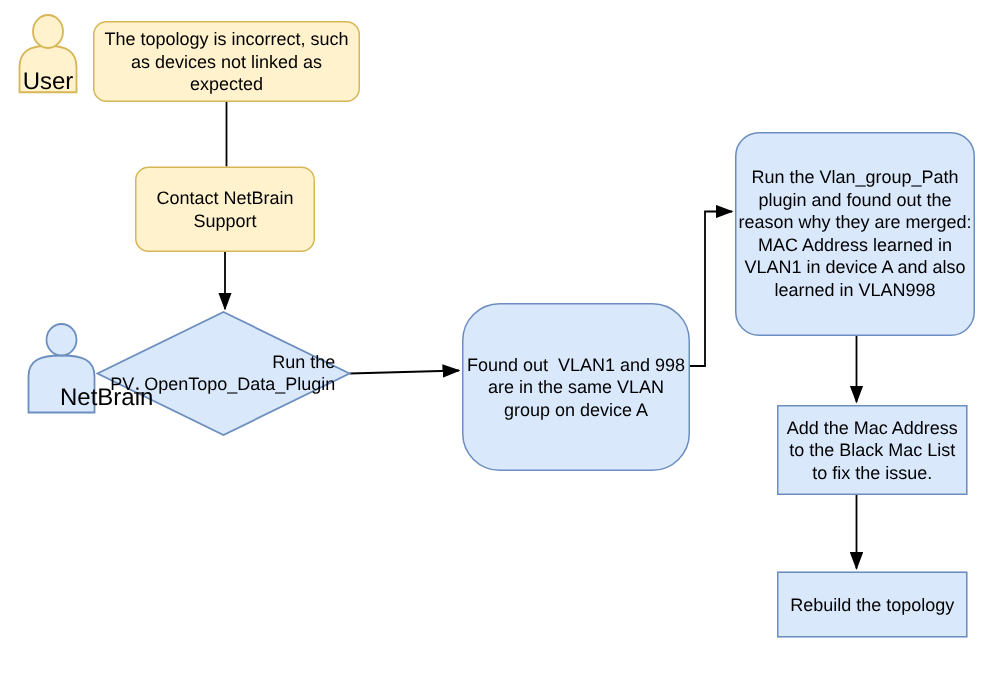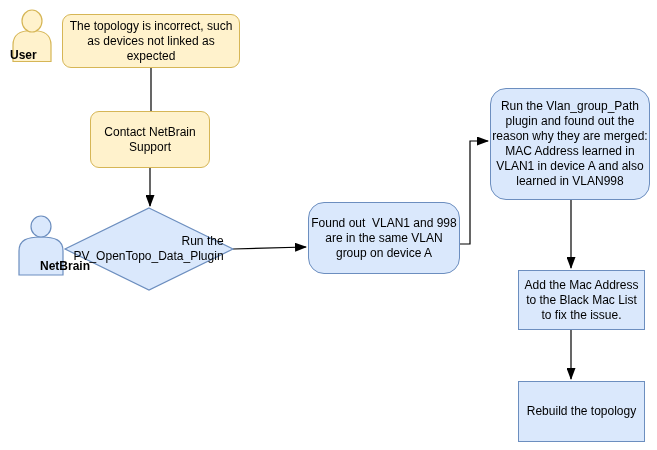--- a/index.html
+++ b/index.html
@@ -30,46 +30,46 @@
     border: 1px solid;
   }
   .yellow { background: var(--yellow-fill); border-color: var(--yellow-border); }
   .blue   { background: var(--blue-fill);   border-color: var(--blue-border); }
   .rounded-sm { border-radius: 9px; }
   .rounded-lg { border-radius: 16px; }
 
   .shape-label {
     position: absolute;
     box-sizing: border-box;
-    font-size: 12px;
+    text-align: center;
+    font-size: 16px;
     line-height: 14px;
     color: var(--text-color);
     white-space: pre;
-    font-weight: bold;
   }
   .floating-text {
     position: absolute;
     box-sizing: border-box;
     display: flex;
     align-items: center;
     justify-content: center;
     text-align: right;
     font-size: 12px;
     line-height: 15px;
     color: var(--text-color);
     white-space: pre;
   }
 
   
   #node-issue    { left: 62px;  top: 14px;  width: 178px; height: 54px; }
   #node-contact  { left: 90px;  top: 111px; width: 120px; height: 57px; }
-  #node-found    { left: 308px; top: 202px; width: 152px; height: 72px; }
-  #node-vlan     { left: 490px; top: 88px;  width: 160px; height: 112px; }
+  #node-found    { left: 308px; top: 202px; width: 152px; height: 112px; border-radius: 25px; }
+  #node-vlan     { left: 490px; top: 88px;  width: 160px; height: 136px; }
   #node-addmac   { left: 518px; top: 270px; width: 127px; height: 60px; }
-  #node-rebuild  { left: 518px; top: 381px; width: 127px; height: 61px; }
+  #node-rebuild  { left: 518px; top: 381px; width: 127px; height: 44px; }
   #diamond-text  { left: 47px;  top: 233px; width: 203px; height: 32px; }
   #label-user    { left: 10px;  top: 48px;  width: 44px;  height: 14px; }
   #label-netbrain{ left: 11px;  top: 259px; width: 60px;  height: 14px; margin-left: 29px; }
 </style>
 </head>
 <body>
 
 <div id="canvas">
 
   <svg id="shape-layer" width="657" height="450" viewBox="0 0 657 450" xmlns="http://www.w3.org/2000/svg">

